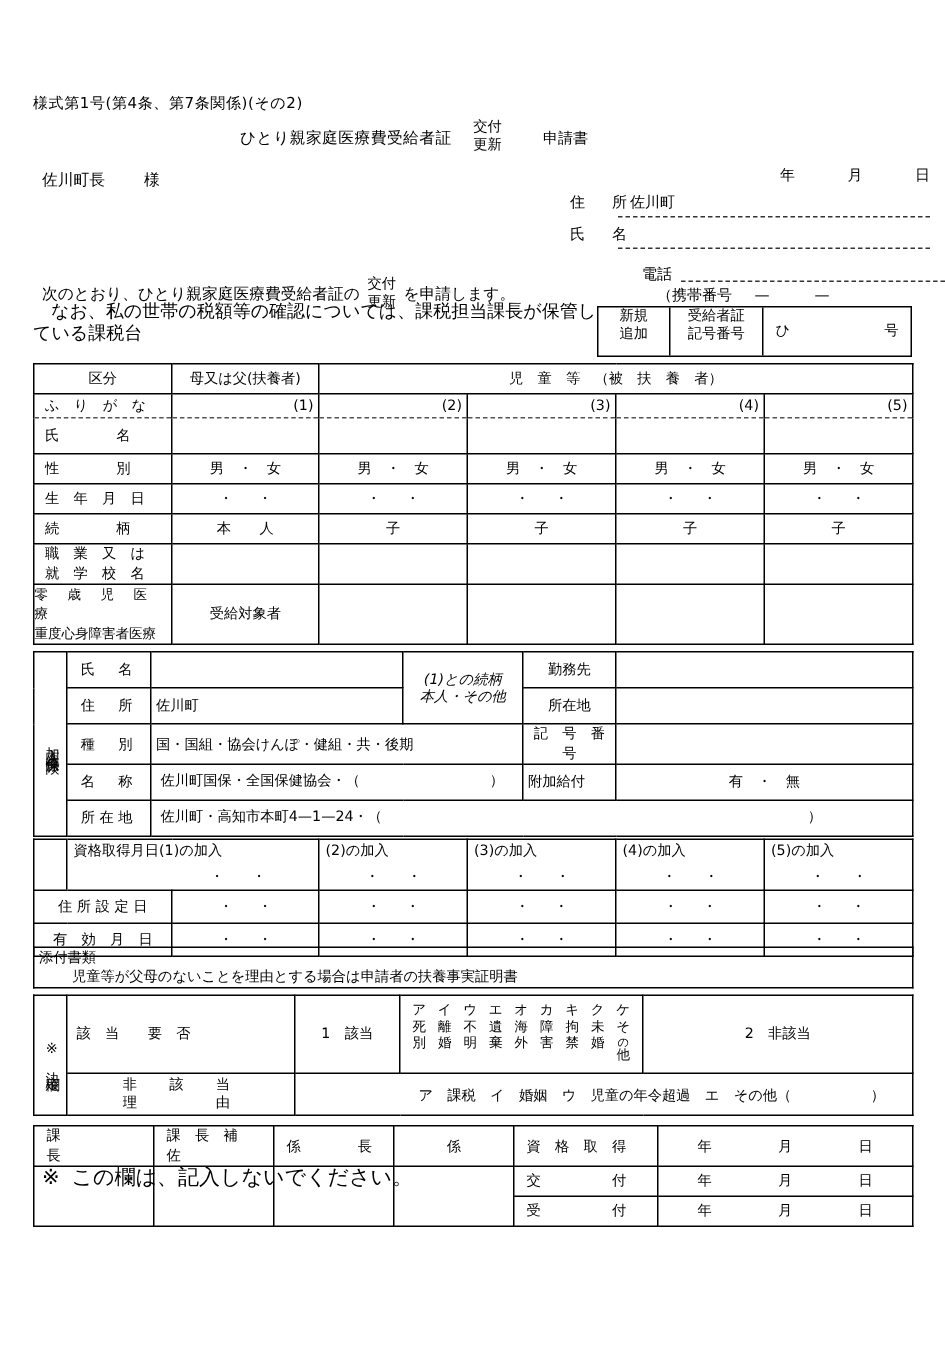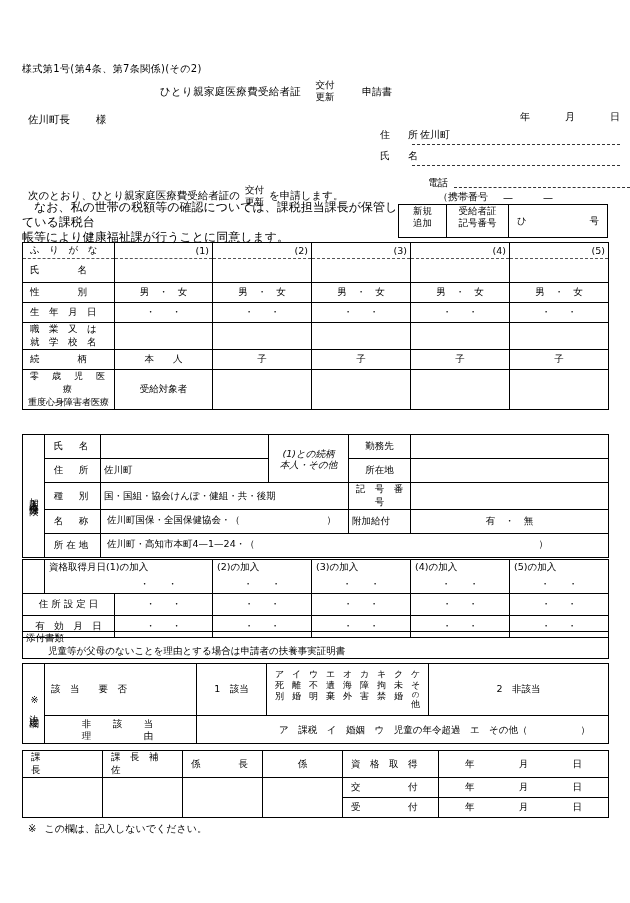--- a/index.html
+++ b/index.html
@@ -102,21 +102,21 @@
               font-size: 9px; line-height: 11px; }
   .kana-col .k3 { font-size: 7.5px; line-height: 8px; }
 
   
   #app-table { left: 22px; top: 750px; width: 586px; }
   #app-table td { padding: 0 4px; }
   .sign { height: 30px; }
   .hdr-cell { height: 19px; }
   .ymd-cell { display: flex; justify-content: space-around; align-items: center; }
 
-  .footnote { position: absolute; left: 28px; top: 822px; font-size: 10px; }
+  .footnote { position: absolute; left: 28px; top: 776px; font-size: 14px; }
   .foot-mark { margin-right: 8px; }
 </style>
 </head>
 <body>
 
 <div class="page">
 
   <div class="form-code">様式第1号(第4条、第7条関係)(その2)</div>
 
   <div class="title-main">ひとり親家庭医療費受給者証</div>
@@ -165,21 +165,20 @@
     <span>次のとおり、ひとり親家庭医療費受給者証の</span>
     <span class="kk">
       <span style="display:block">交付</span>
       <span style="display:block">更新</span>
     </span>
     <span>を申請します。</span>
   </div>
 
   <div class="consent">
     <div>　なお、私の世帯の税額等の確認については、課税担当課長が保管している課税台</div>
-    <div>帳等により健康福祉課が行うことに同意します。</div>
   </div>
 
   <div class="regbox">
     <div class="c rb1">
       <span>新規</span>
       <span>追加</span>
     </div>
     <div class="c rb2">
       <span>受給者証</span>
       <span>記号番号</span>
@@ -193,20 +192,25 @@
   <table class="grid outer" id="main-table">
     <colgroup>
       <col style="width:92px">
         <col style="width:98px">
         <col style="width:99px">
       <col style="width:99px">
         <col style="width:99px">
         <col style="width:99px">
     </colgroup>
     <tbody>
+        <tr>
+      <td class="ctr">区分</td>
+      <td class="ctr">母又は父(扶養者)</td>
+      <td class="ctr" colspan="4">児　童　等　（被　扶　養　者）</td>
+    </tr>
     <tr>
       <td class="dash-bot" style="height:16px">
             <div class="spread">ふ　り　が　な</div>
           </td>
       <td class="dash-bot num" style="height:16px">(1)</td>
       <td class="dash-bot num" style="height:16px">(2)</td>
       <td class="dash-bot num" style="height:16px">(3)</td>
       <td class="dash-bot num" style="height:16px">(4)</td>
       <td class="dash-bot num" style="height:16px">(5)</td>
     </tr>
@@ -234,44 +238,44 @@
       <td>
             <div class="spread">生　年　月　日</div>
           </td>
       <td class="dots"><span>・</span><span>・</span></td>
       <td class="dots"><span>・</span><span>・</span></td>
       <td class="dots"><span>・</span><span>・</span></td>
       <td class="dots"><span>・</span><span>・</span></td>
       <td class="dots"><span>・</span><span>・</span></td>
     </tr>
     <tr>
-      <td style="height:26px">
-        <div class="spread">職　業　又　は</div>
-        <div class="spread">就　学　校　名</div>
-      </td>
-      <td></td>
-      <td></td>
-      <td></td>
-      <td></td>
-      <td></td>
-    </tr>
-    <tr>
       <td>
             <div class="spread">続　　　　柄</div>
           </td>
       <td class="ctr">本　　人</td>
       <td class="ctr">子</td>
       <td class="ctr">子</td>
       <td class="ctr">子</td>
       <td class="ctr">子</td>
     </tr>
     <tr>
+      <td style="height:26px">
+        <div class="spread">職　業　又　は</div>
+        <div class="spread">就　学　校　名</div>
+      </td>
+      <td></td>
+      <td></td>
+      <td></td>
+      <td></td>
+      <td></td>
+    </tr>
+    <tr>
       <td style="height:26px;padding:0">
-        <div style="font-size:9px;letter-spacing:2px;text-align:center">零　歳　児　医　療</div>
-        <div style="font-size:9px;text-align:center">重度心身障害者医療</div>
+        <div style="font-size:9px;letter-spacing:2px;">零　歳　児　医　療</div>
+        <div style="font-size:9px;text-align:left">重度心身障害者医療</div>
       </td>
       <td class="ctr">受給対象者</td>
       <td></td>
       <td></td>
       <td></td>
       <td></td>
     </tr>
   </tbody>
     </table>
 

